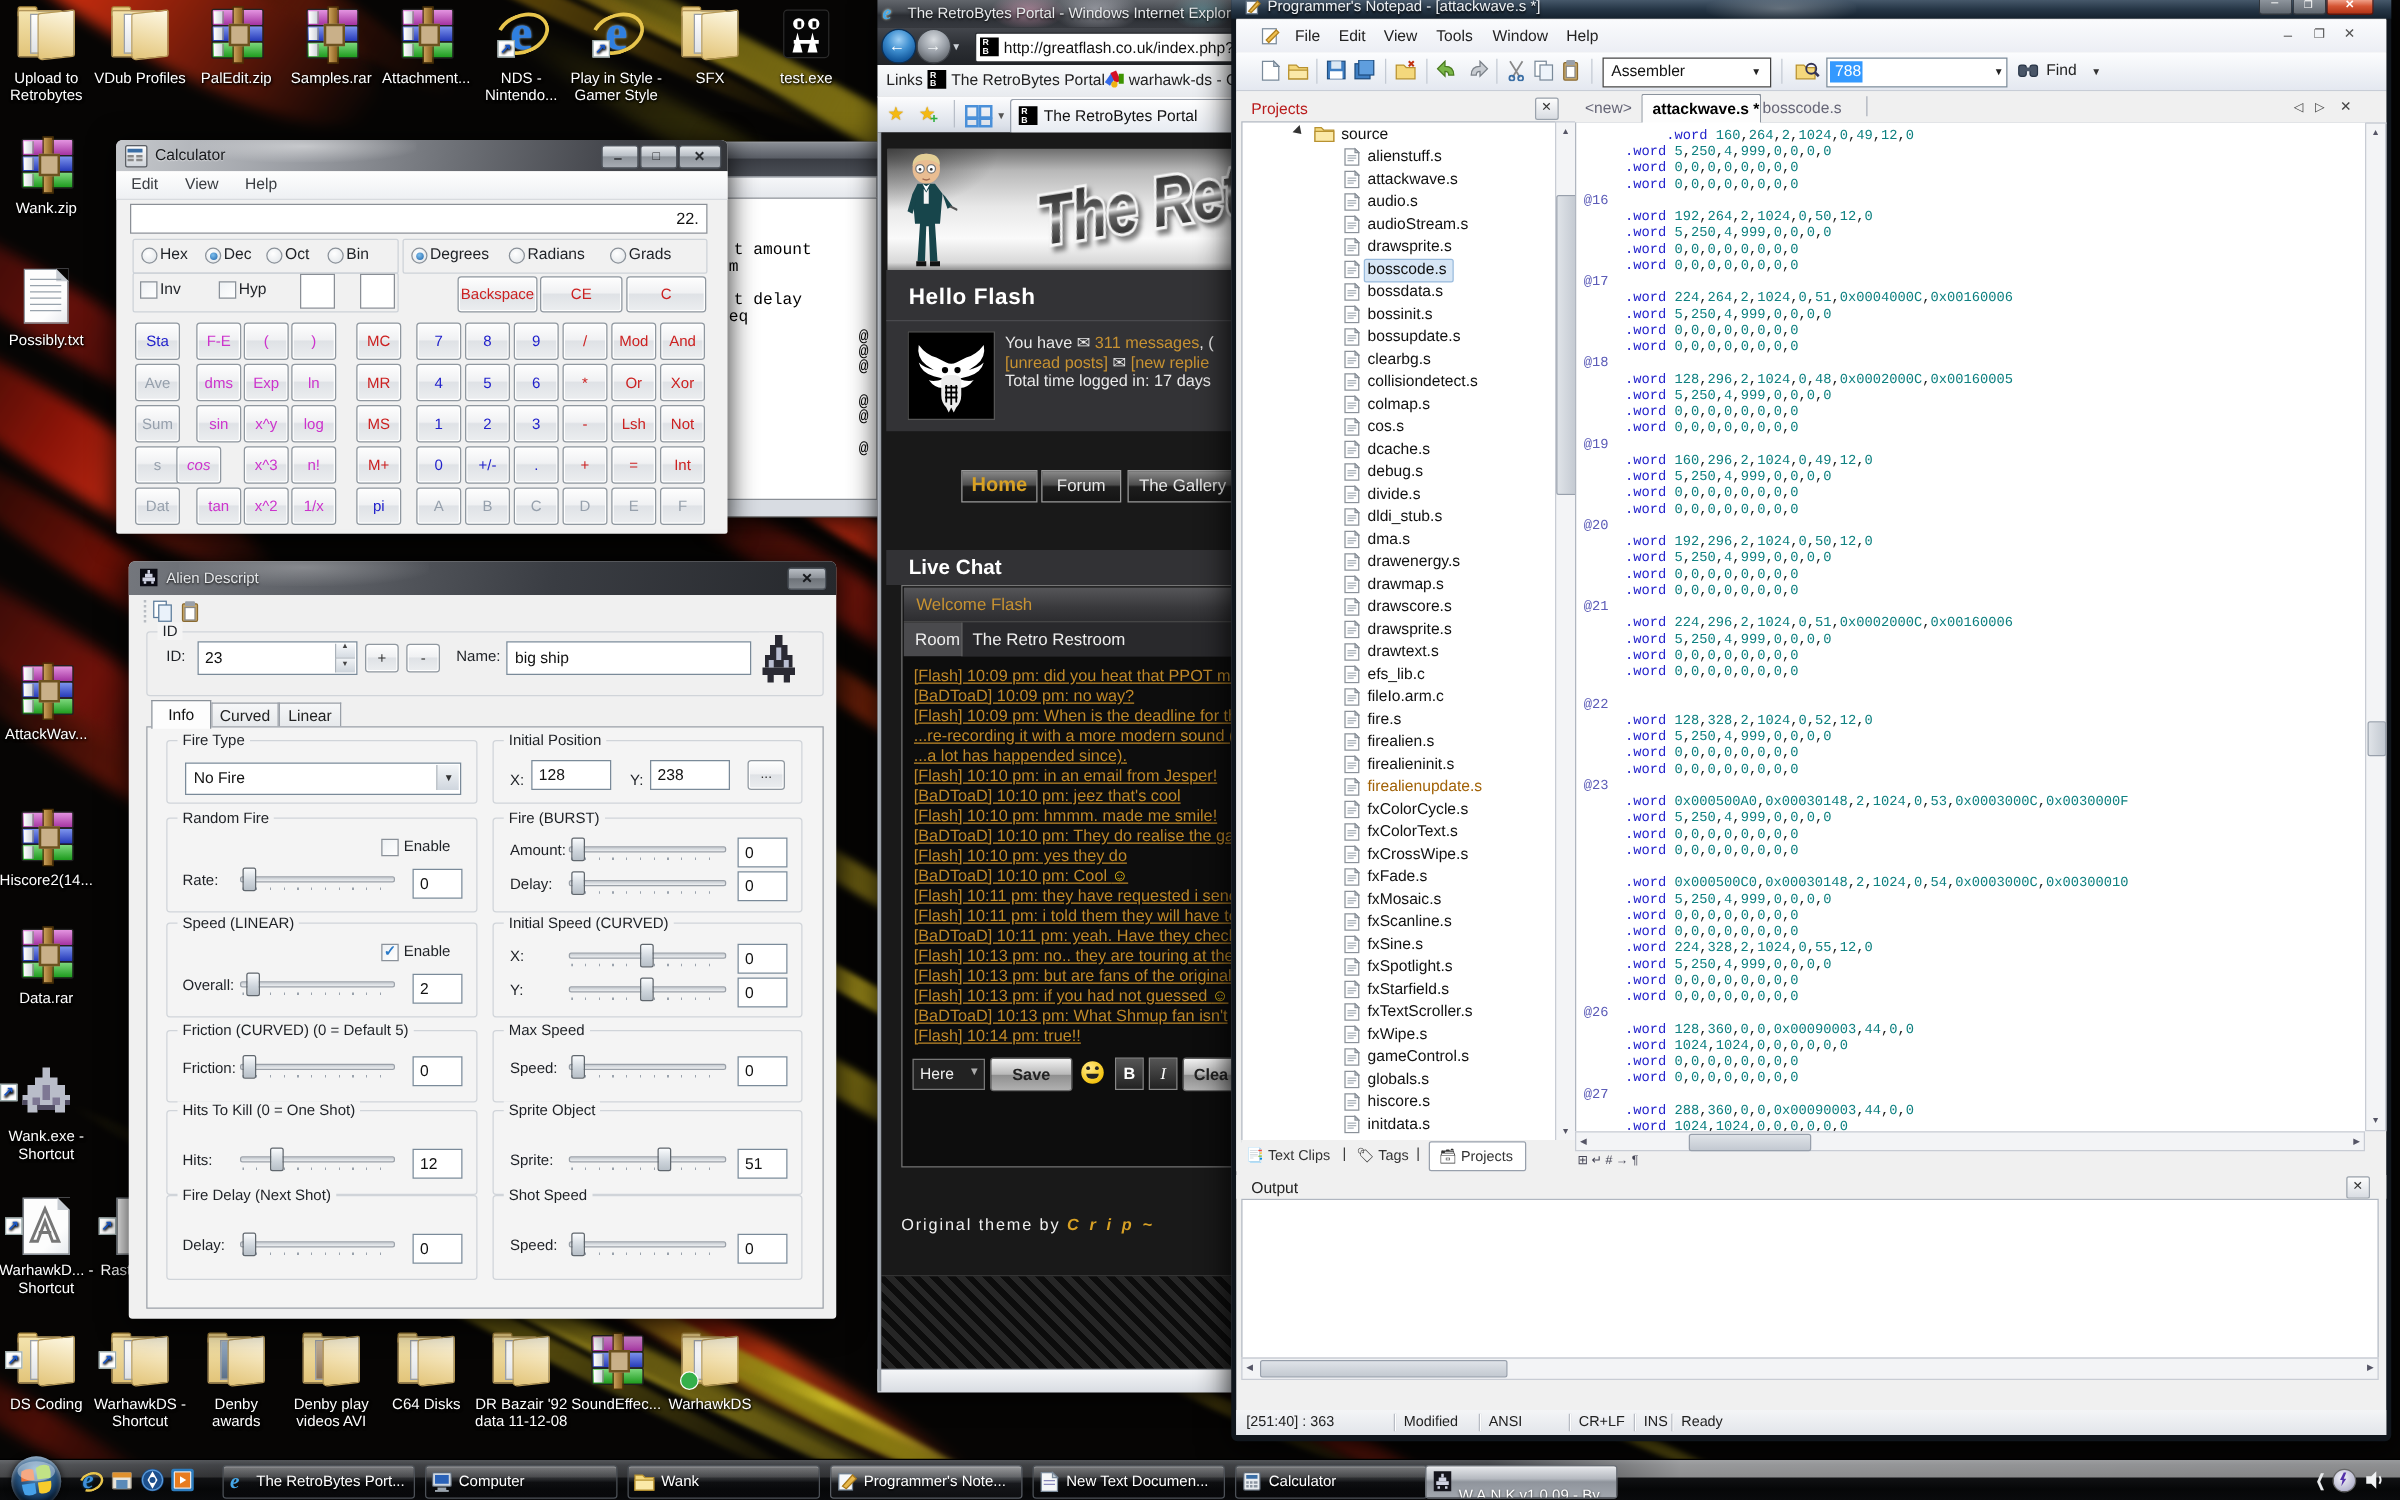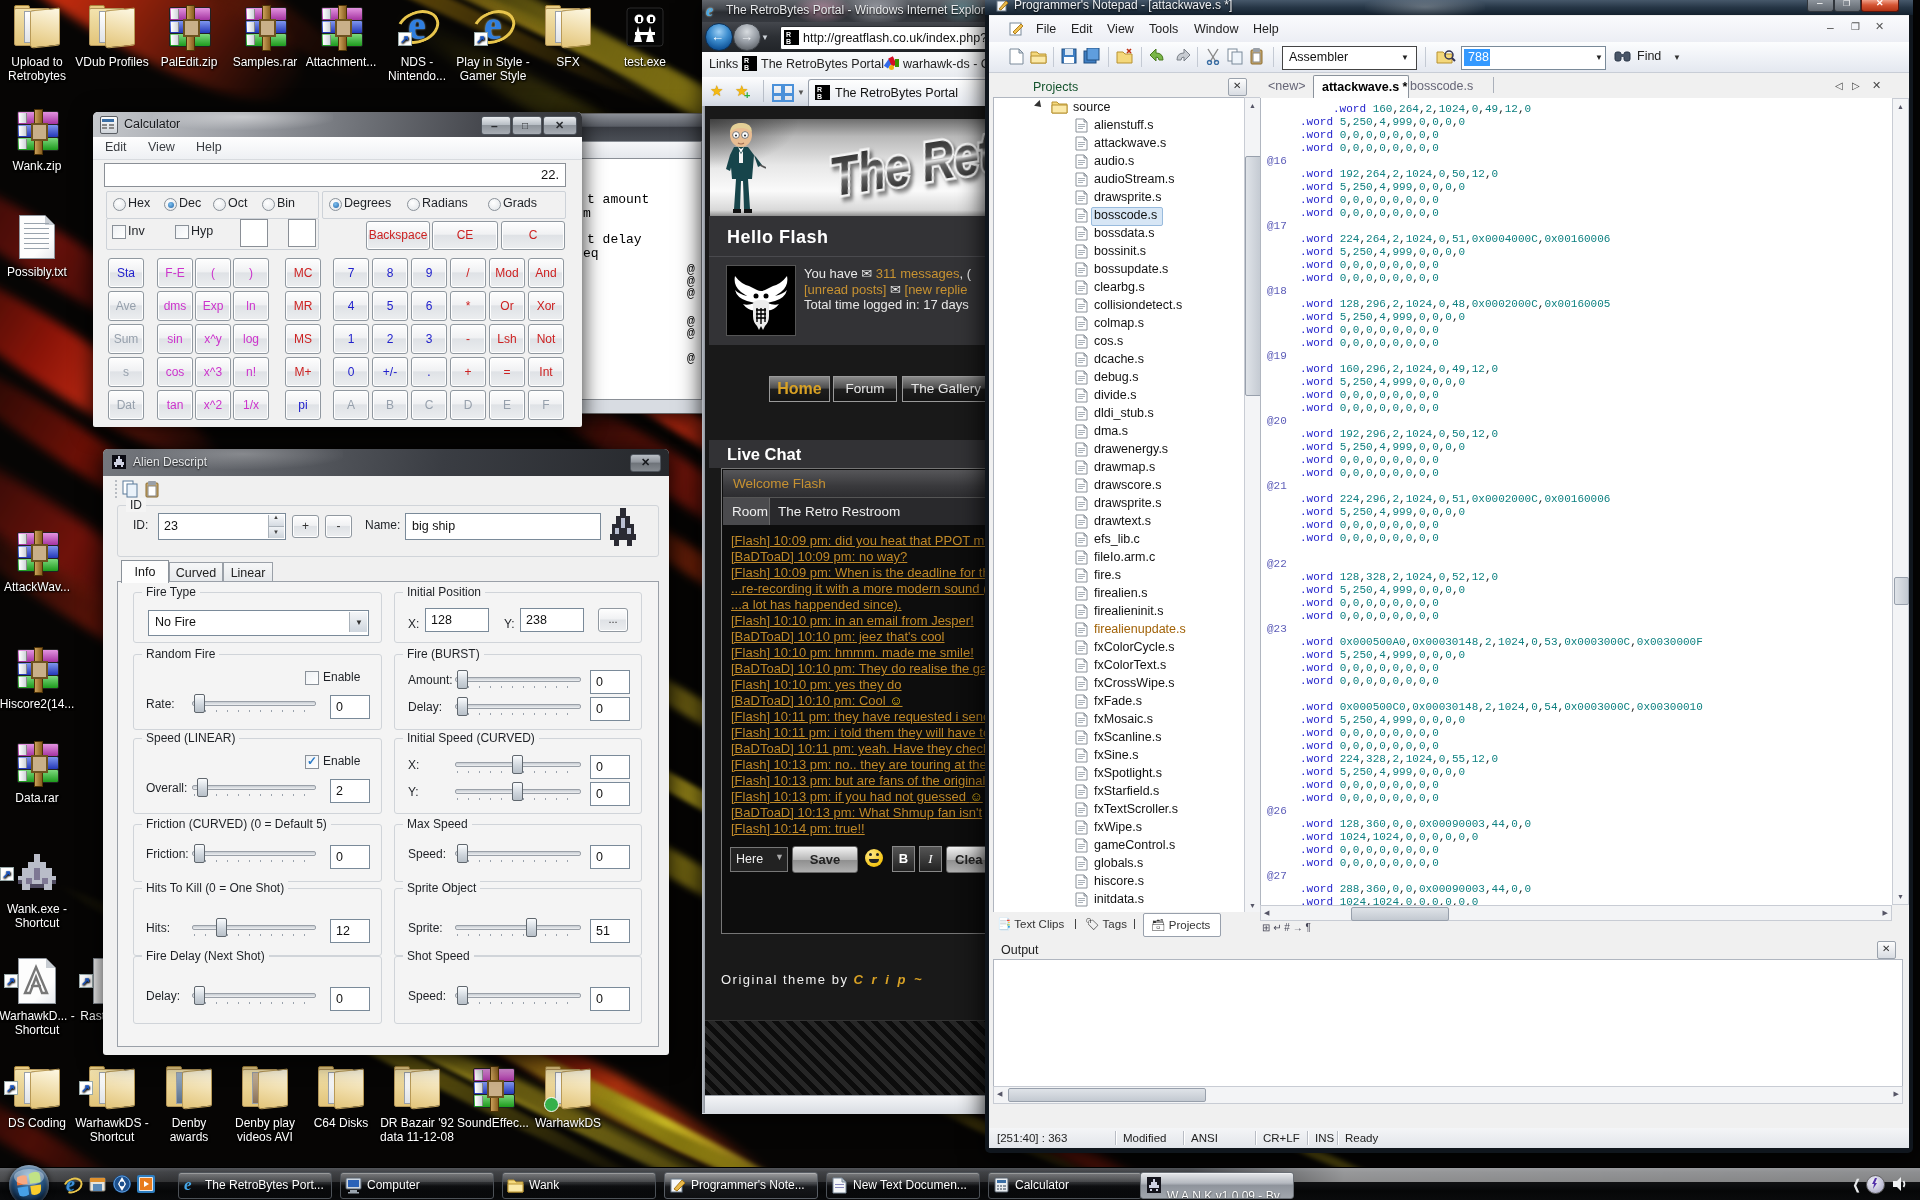--- a/index.html
+++ b/index.html
@@ -600,21 +600,21 @@
 <div class="cb mag" style="left:102px;top:212px;width:34px;height:28px;line-height:28px;">x^y</div>
 <div class="cb mag" style="left:140px;top:212px;width:34px;height:28px;line-height:28px;">log</div>
 <div class="cb red" style="left:192px;top:212px;width:34px;height:28px;line-height:28px;">MS</div>
 <div class="cb blue" style="left:240px;top:212px;width:34px;height:28px;line-height:28px;">1</div>
 <div class="cb blue" style="left:279px;top:212px;width:34px;height:28px;line-height:28px;">2</div>
 <div class="cb blue" style="left:318px;top:212px;width:34px;height:28px;line-height:28px;">3</div>
 <div class="cb red" style="left:357px;top:212px;width:34px;height:28px;line-height:28px;">-</div>
 <div class="cb red" style="left:396px;top:212px;width:34px;height:28px;line-height:28px;">Lsh</div>
 <div class="cb red" style="left:435px;top:212px;width:34px;height:28px;line-height:28px;">Not</div>
 <div class="cb grey" style="left:15px;top:245px;width:34px;height:28px;line-height:28px;">s</div>
-<div class="cb mag" style="left:64px;top:245px;width:34px;height:28px;line-height:28px;">cos</div>
+<div class="cb mag" style="left:48px;top:245px;width:34px;height:28px;line-height:28px;font-style:italic;">cos</div>
 <div class="cb mag" style="left:102px;top:245px;width:34px;height:28px;line-height:28px;">x^3</div>
 <div class="cb mag" style="left:140px;top:245px;width:34px;height:28px;line-height:28px;">n!</div>
 <div class="cb red" style="left:192px;top:245px;width:34px;height:28px;line-height:28px;">M+</div>
 <div class="cb blue" style="left:240px;top:245px;width:34px;height:28px;line-height:28px;">0</div>
 <div class="cb blue" style="left:279px;top:245px;width:34px;height:28px;line-height:28px;">+/-</div>
 <div class="cb blue" style="left:318px;top:245px;width:34px;height:28px;line-height:28px;">.</div>
 <div class="cb red" style="left:357px;top:245px;width:34px;height:28px;line-height:28px;">+</div>
 <div class="cb red" style="left:396px;top:245px;width:34px;height:28px;line-height:28px;">=</div>
 <div class="cb red" style="left:435px;top:245px;width:34px;height:28px;line-height:28px;">Int</div>
 <div class="cb grey" style="left:15px;top:278px;width:34px;height:28px;line-height:28px;">Dat</div>
@@ -899,21 +899,21 @@
    <svg class="a" style="left:625px;top:7px;" width="17" height="15" viewBox="0 0 17 15">
         <rect x="1" y="3" width="6" height="9" rx="2" fill="#4a5668" stroke="#2a3648"></rect>
         <rect x="10" y="3" width="6" height="9" rx="2" fill="#4a5668" stroke="#2a3648"></rect>
         <rect x="6" y="5" width="5" height="3" fill="#4a5668"></rect>
       </svg>
    <div class="a" style="left:648px;top:7px;font-size:12.5px;color:#222;">Find</div>
    <div class="a" style="left:684px;top:11px;font-size:8px;color:#333;">▼</div>
  </div>
 
  <div class="a" style="left:4px;top:73px;width:271px;height:864px;background:#f0f0f0;">
-   <div class="a" style="left:12px;top:7px;font-size:12.5px;color:#14532d;margin-left:32px;">Projects</div>
+   <div class="a" style="left:12px;top:7px;font-size:12.5px;color:#b91c1c;">Projects</div>
    <div class="a" style="left:239px;top:5px;width:17px;height:16px;background:linear-gradient(180deg,#fdfdfd,#d8dce2);border:1px solid #9aa2ac;border-radius:2px;">
         <span style="position:absolute;left:4px;top:1px;font-size:10px;color:#333;">✕</span>
       </div>
    <div class="a" style="left:4px;top:24px;width:252px;height:815px;background:#fff;border:1px solid #b0b6c0;"></div>
    <div class="a" style="left:255px;top:24px;width:17px;height:815px;background:#f3f4f6;border:1px solid #c8ccd4;">
      <div class="a" style="left:4px;top:4px;font-size:7px;color:#556;">▲</div>
      <div class="a" style="left:0px;top:58px;width:15px;height:238px;background:linear-gradient(90deg,#dfe3e8,#c3c9d1);border:1px solid #98a0ac;border-radius:2px;"></div>
      <div class="a" style="left:4px;bottom:4px;font-size:7px;color:#556;">▼</div>
    </div>
  </div>

